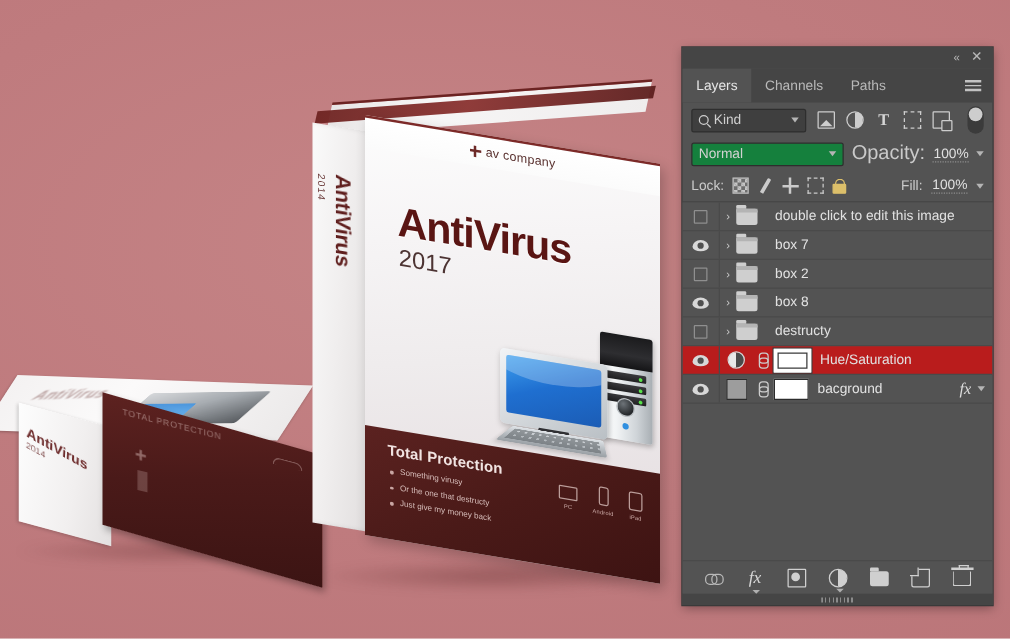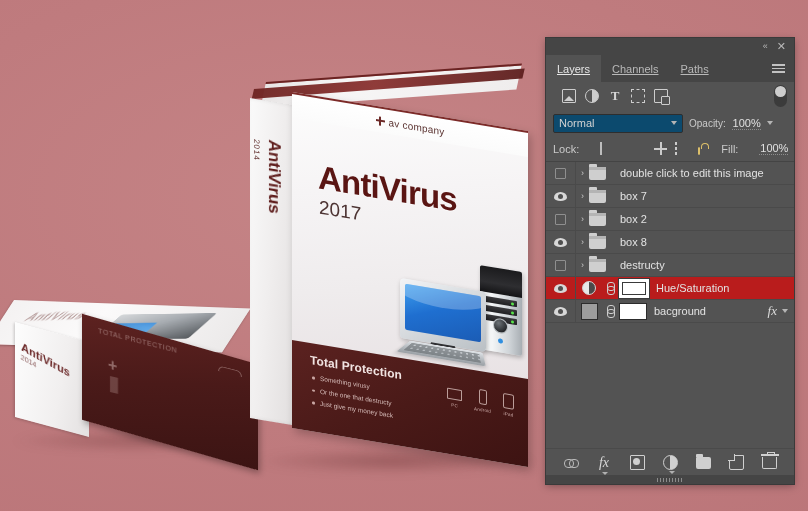--- a/index.html
+++ b/index.html
@@ -288,21 +288,21 @@
   }
   .tb-btn { color: #b8b8b8; font-size: 9px; line-height: 1; cursor: default; }
   .tb-btn.close { font-size: 11px; }
 
   .ps-tabs {
     height: 27px; background: #454545;
     display: flex; align-items: stretch; flex: none; position: relative;
   }
   .ps-tab {
     padding: 0 11px; display: flex; align-items: center;
-    font-size: 11px; color: #b9b9b9; text-decoration: underline;
+    font-size: 11px; color: #b9b9b9;
   }
   .ps-tab.active { background: #535353; color: #e6e6e6; }
   .ps-menu {
     margin-left: auto; display: flex; align-items: center;
     padding: 0 9px; flex-direction: column; justify-content: center; gap: 2px;
   }
   .ps-menu i { display: block; width: 13px; height: 1.5px; background: #c2c2c2; }
 
   .ps-filter {
     height: 28px; display: flex; align-items: center; gap: 0;
@@ -358,34 +358,34 @@
   .toggle-pill::after {
     content: ""; position: absolute; left: 1px; top: 1px;
     width: 11px; height: 11px; border-radius: 50%; background: #cdcdcd;
   }
 
   .ps-blend {
     height: 26px; display: flex; align-items: center; gap: 6px;
     padding: 0 7px; flex: none;
   }
   .blend-select {
-    width: 130px; height: 19px; background: #0c4a6e;
+    width: 130px; height: 19px; background: #15803d;
     border: 1px solid #2e2e2e; border-radius: 2px;
     display: flex; align-items: center; padding: 0 5px;
   }
   .blend-select .lbl { font-size: 11px; color: #d2d2d2; }
   .blend-select .chev { margin-left: auto; }
-  .opa-label { font-size: 10px; color: #cacaca; }
+  .opa-label { font-size: 16px; color: #cacaca; }
   .num-field {
     font-size: 11px; color: #e0e0e0; border-bottom: 1px dotted #8d8d8d;
     min-width: 29px; text-align: right;
   }
 
   .ps-lock {
-    height: 26px; display: flex; align-items: center; gap: 21px;
+    height: 26px; display: flex; align-items: center; gap: 7px;
     padding: 0 7px; flex: none; border-bottom: 1px solid #444;
   }
   .lk-label { font-size: 11px; color: #cacaca; }
   .li { width: 13px; height: 13px; position: relative; }
   .li.checker {
     background:
       linear-gradient(45deg,#c6c6c6 25%,transparent 25%,transparent 75%,#c6c6c6 75%),
       linear-gradient(45deg,#c6c6c6 25%,transparent 25%,transparent 75%,#c6c6c6 75%);
     background-size: 6px 6px; background-position: 0 0, 3px 3px;
     background-color: #6e6e6e; border: 1px solid #bdbdbd;
@@ -661,20 +661,25 @@
       <div class="ps-tab">Channels</div>
       <div class="ps-tab">Paths</div>
       <div class="ps-menu">
           <i></i>
           <i></i>
           <i></i>
         </div>
     </div>
 
     <div class="ps-filter">
+      <div class="kind-select">
+        <span class="mag"></span>
+        <span class="lbl">Kind</span>
+        <span class="chev"></span>
+      </div>
       <div class="filter-icons">
         <span class="fi image"></span>
         <span class="fi adjust"></span>
         <span class="fi type">T</span>
         <span class="fi shape"></span>
         <span class="fi smart"></span>
       </div>
       <span class="toggle-pill"></span>
     </div>
 

